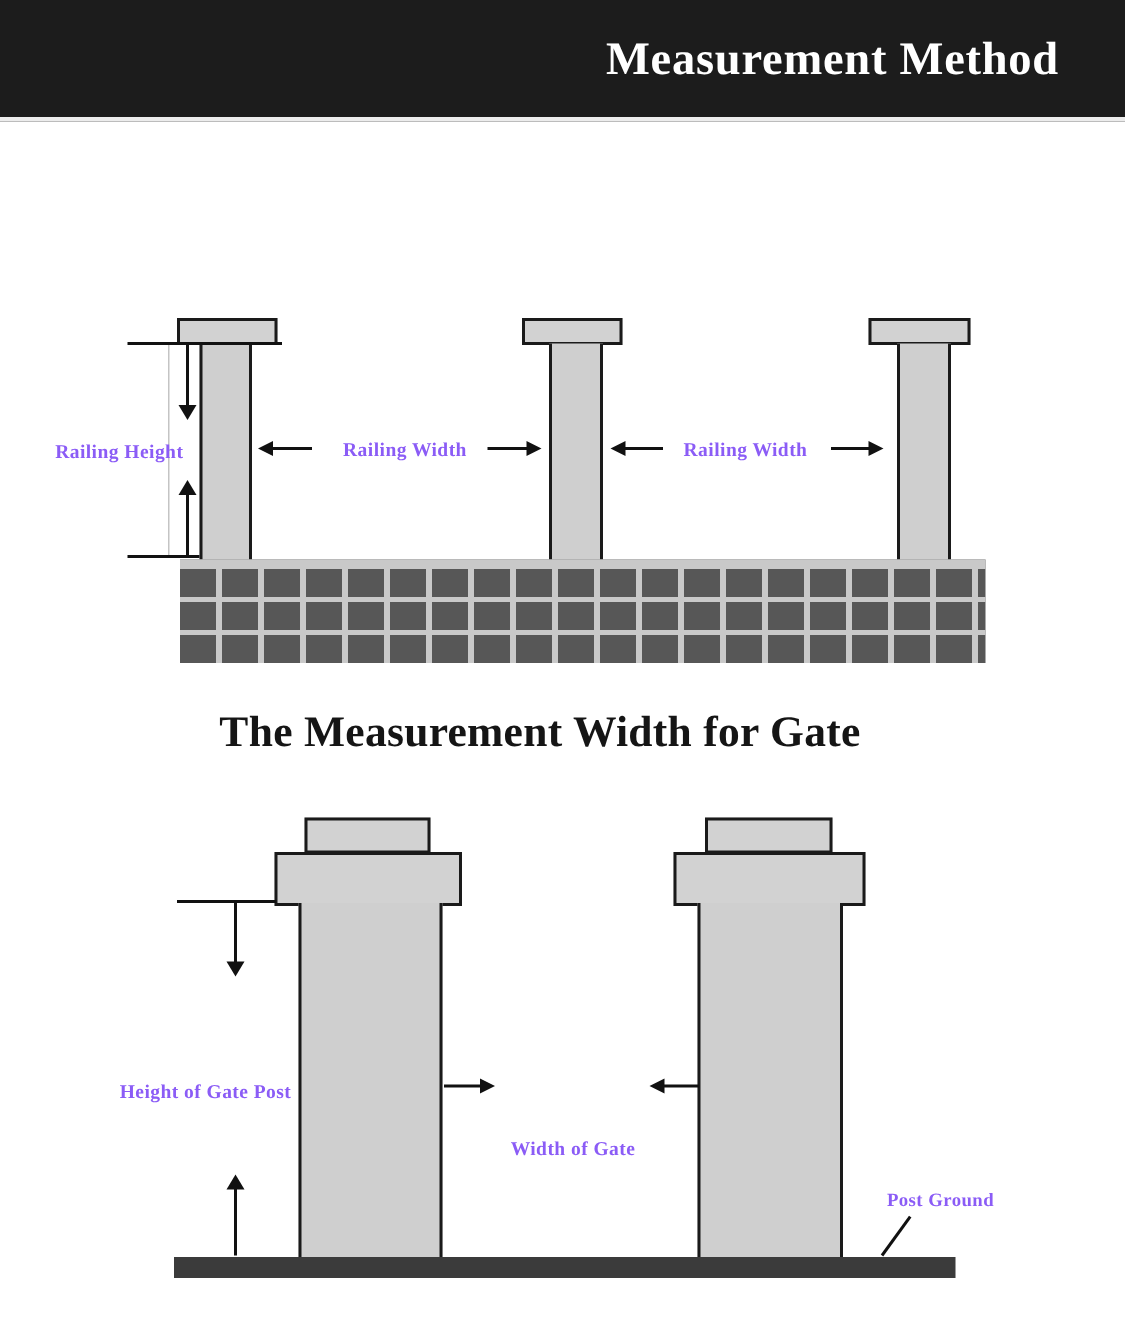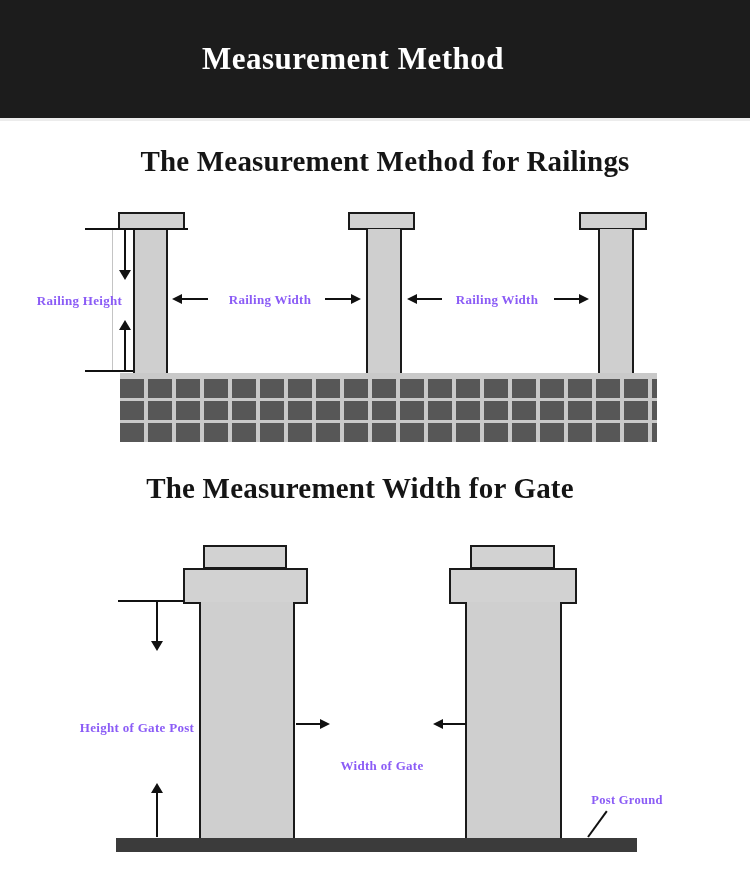--- a/index.html
+++ b/index.html
@@ -1,22 +1,22 @@
 <!DOCTYPE html>
 <html><head>
 <meta charset="utf-8">
 <style>
   html,body{margin:0;padding:0;background:#ffffff;}
   .page{position:relative;width:750px;height:879px;background:#ffffff;overflow:hidden;
         font-family:"Liberation Serif", serif;}
 
   
-  .hdr{position:absolute;left:0;top:0;width:750px;height:121px;background:#1c1c1c;
+  .hdr{position:absolute;left:0;top:0;width:750px;height:81px;background:#1c1c1c;
        border-bottom:3px solid #ececec;box-sizing:border-box;
-       display:flex;align-items:center;justify-content:center;}
+       display:flex;align-items:center;justify-content:flex-end;}
   .hdr h1{margin:0;padding-right:44px;color:#ffffff;font-size:31px;font-weight:bold;letter-spacing:0.5px;}
 
   
   .sec-title{position:absolute;margin:0;color:#151515;font-size:29px;font-weight:bold;
              text-align:center;letter-spacing:0.2px;}
   .t-rail{left:20px;top:145px;width:730px;}
   .t-gate{left:0px;top:472px;width:720px;}
 
   
   .cap{position:absolute;background:#d2d2d2;border:2px solid #1a1a1a;box-sizing:border-box;}
@@ -53,21 +53,20 @@
 </style>
 </head>
 <body>
 
 <div class="page">
 
   <div class="hdr">
     <h1>Measurement Method</h1>
   </div>
 
-  <h2 class="sec-title t-rail">The Measurement Method for Railings</h2>
 
   <div class="cap" style="left:118px;top:212px;width:67px;height:18px;"></div>
   <div class="post" style="left:133px;top:229px;width:35px;height:144px;"></div>
   <div class="cap" style="left:348px;top:212px;width:67px;height:18px;"></div>
   <div class="post" style="left:366px;top:229px;width:36px;height:144px;"></div>
   <div class="cap" style="left:579px;top:212px;width:68px;height:18px;"></div>
   <div class="post" style="left:598px;top:229px;width:36px;height:144px;"></div>
 
   <div class="wall"></div>
 

